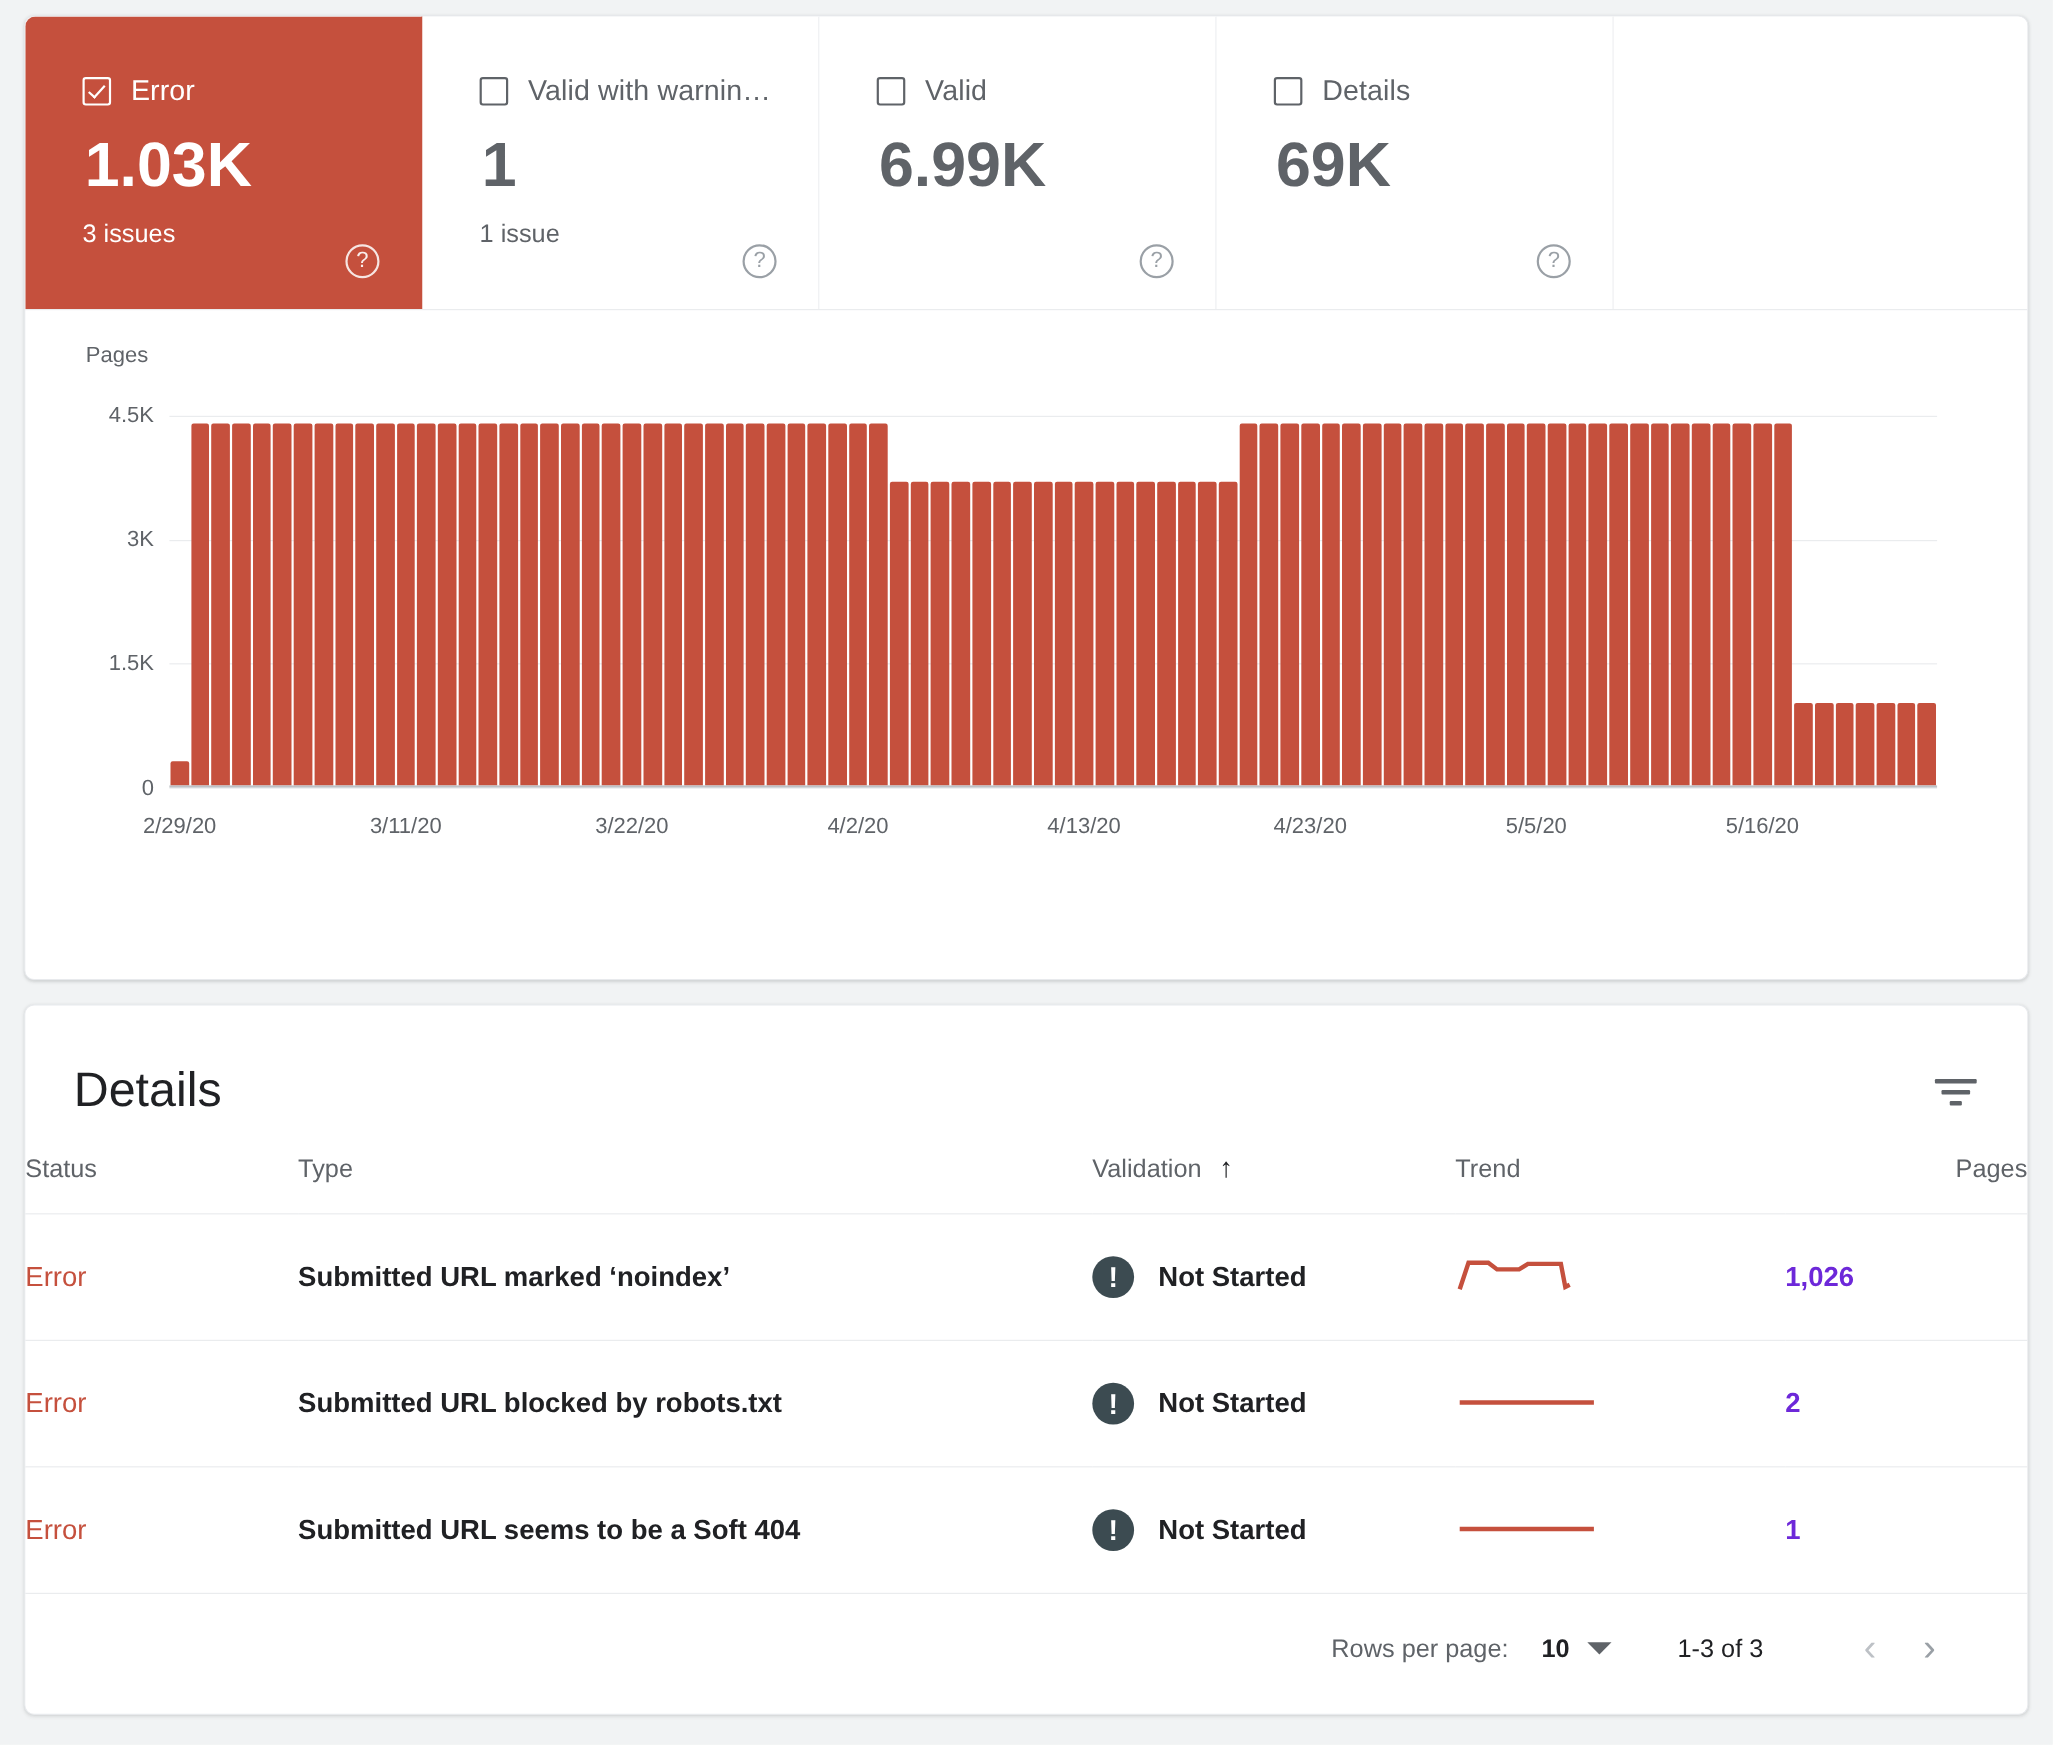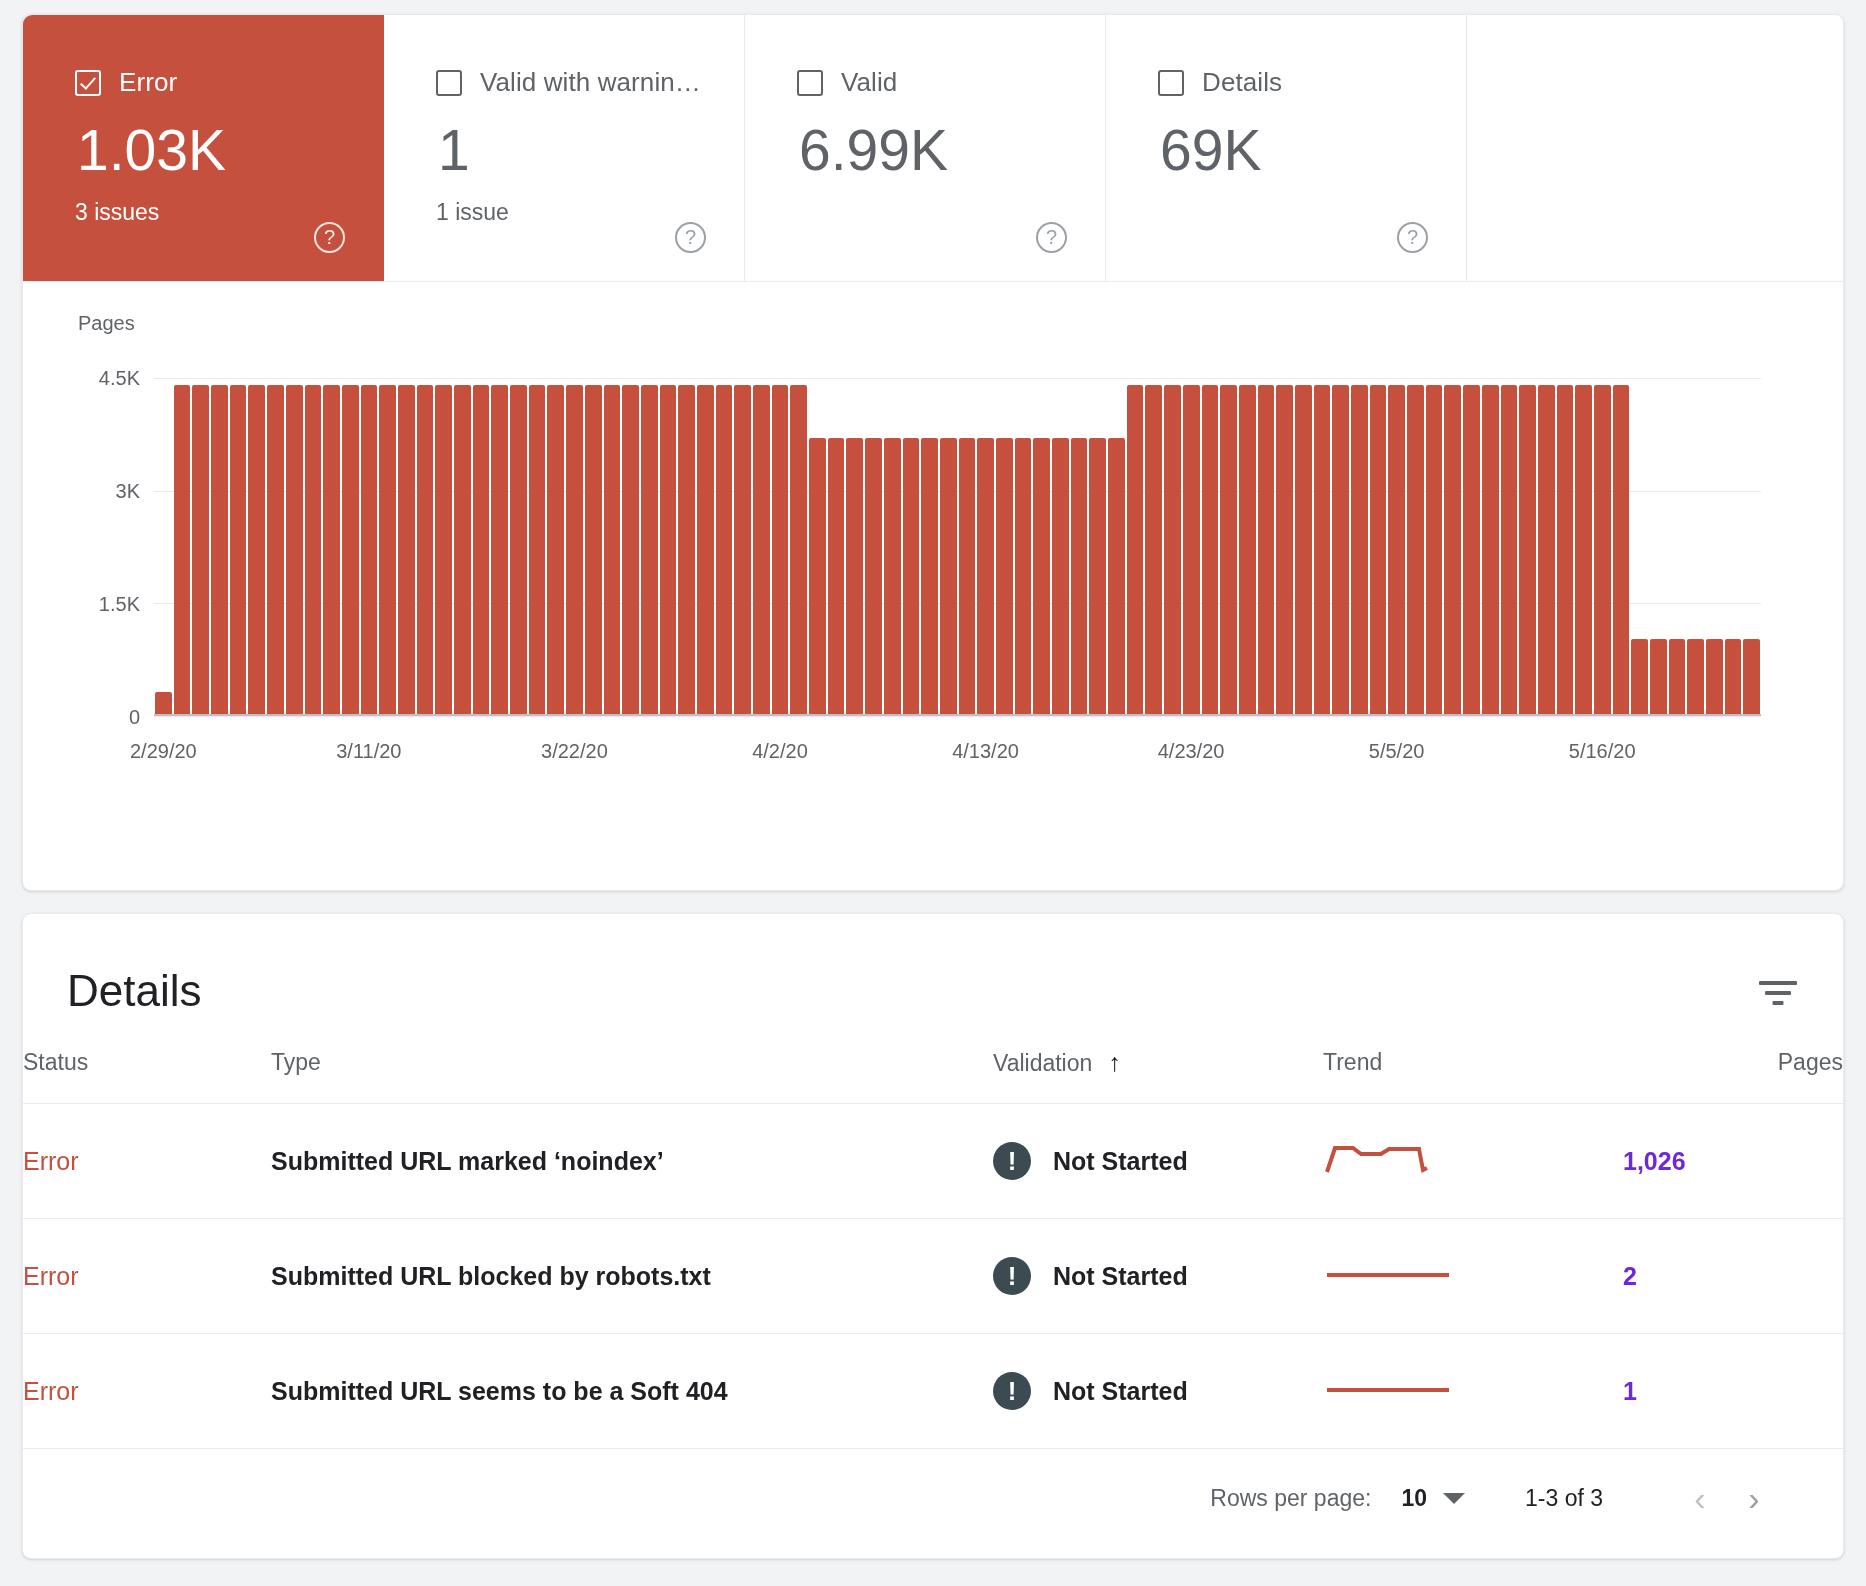--- a/index.html
+++ b/index.html
@@ -43,21 +43,21 @@
   .tile.selected .cbox { border-color: #fff; }
   .tile.selected .cbox::after {
     content: ""; position: absolute;
     left: 7px; top: 2px; width: 6px; height: 13px;
     border: solid #fff; border-width: 0 2.6px 2.6px 0;
     transform: rotate(42deg);
   }
   .tile-label { font-size: 26px; color: #5f6368; letter-spacing: .1px; white-space: nowrap; }
   .tile.selected .tile-label { color: #fff; }
 
-  .tile-value { font-size: 57px; color: #5f6368; line-height: 1; margin: 24px 12px 0 2px; font-weight: 400; }
+  .tile-value { font-size: 57px; color: #5f6368; line-height: 1; margin: 24px 12px 0 2px; font-weight: 700; }
   .tile.selected .tile-value { color: #fff; }
   .tile-sub { font-size: 23px; color: #5f6368; margin-top: 20px; }
   .tile.selected .tile-sub { color: #fff; }
 
   .help {
     position: absolute; right: 38px; bottom: 28px;
     width: 31px; height: 31px; border-radius: 50%;
     border: 2px solid #9aa0a6; color: #9aa0a6;
     font-size: 20px; line-height: 27px; text-align: center;
     cursor: pointer; user-select: none;

